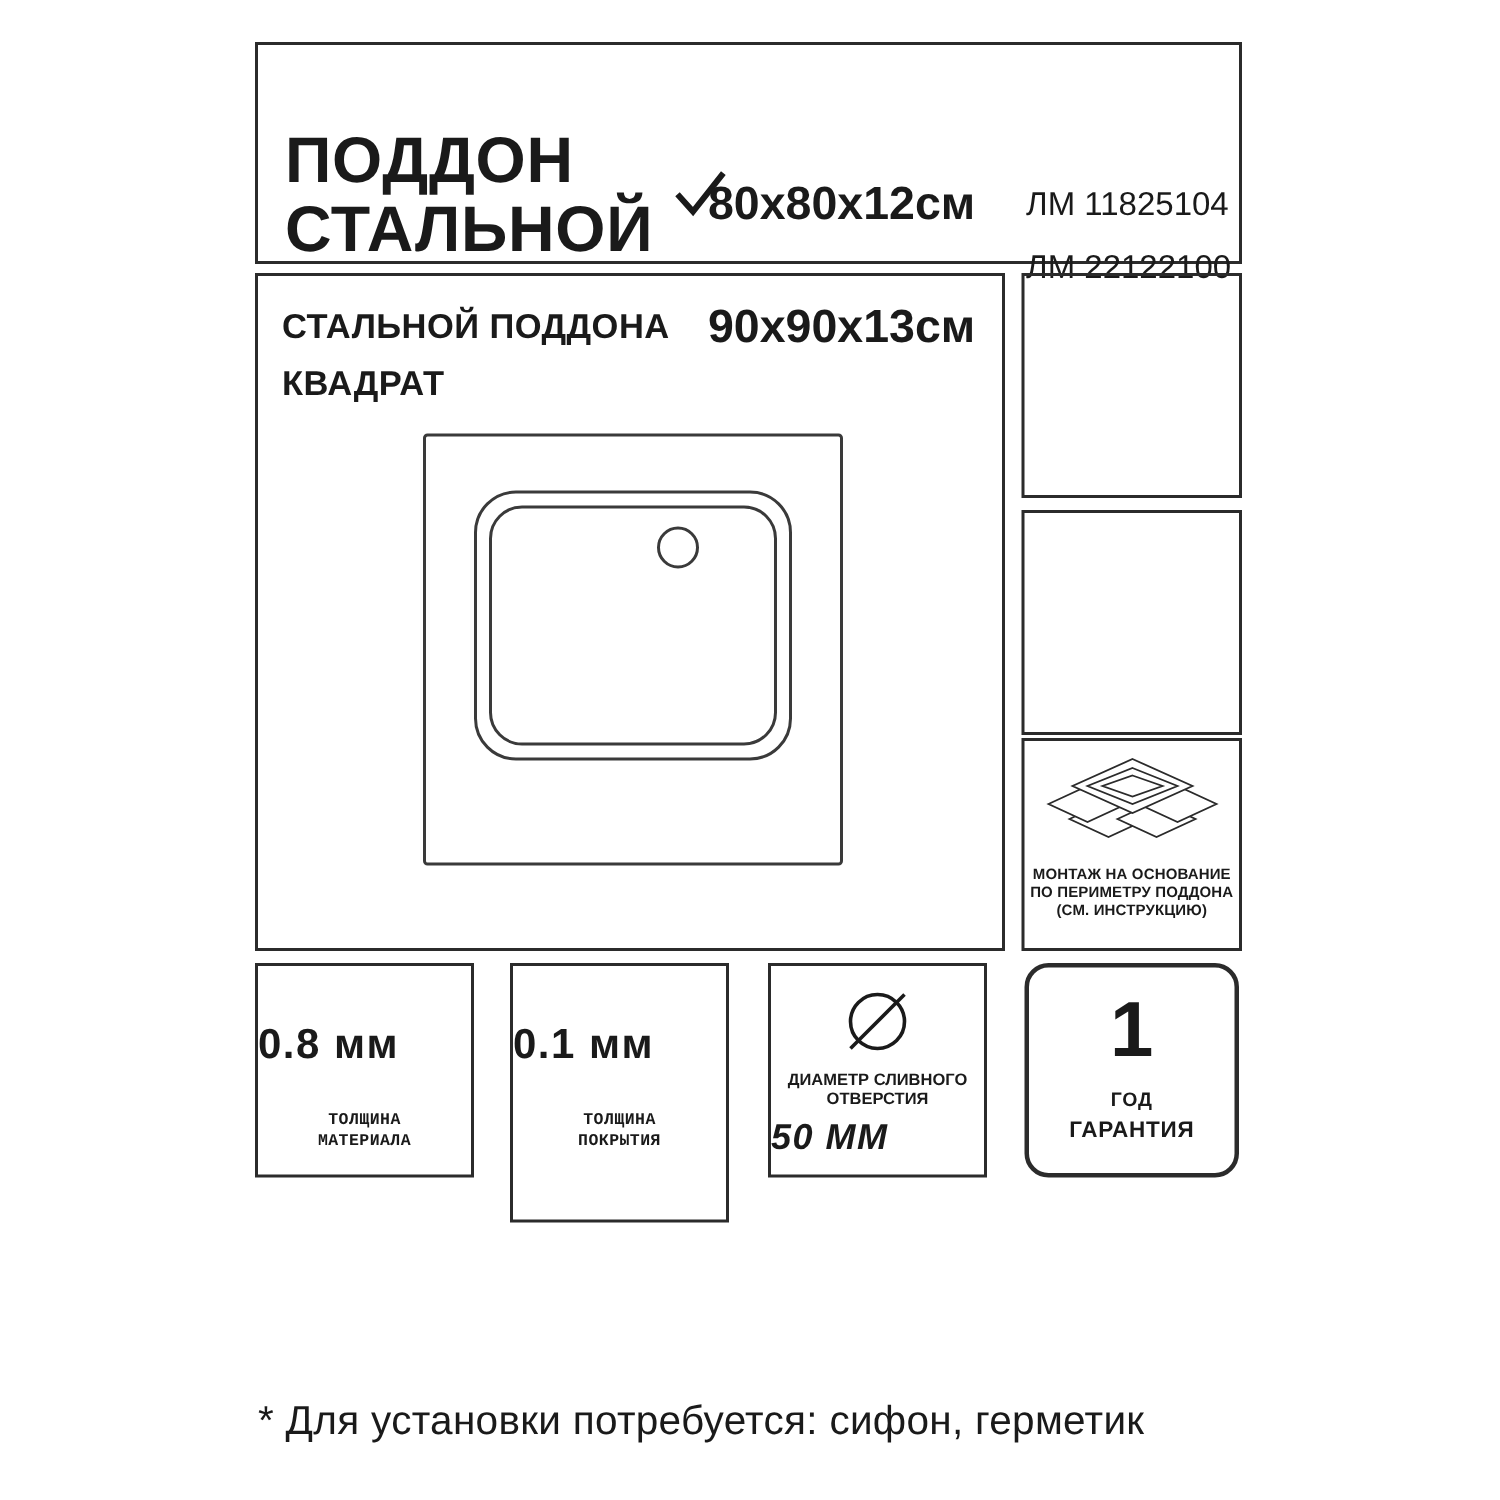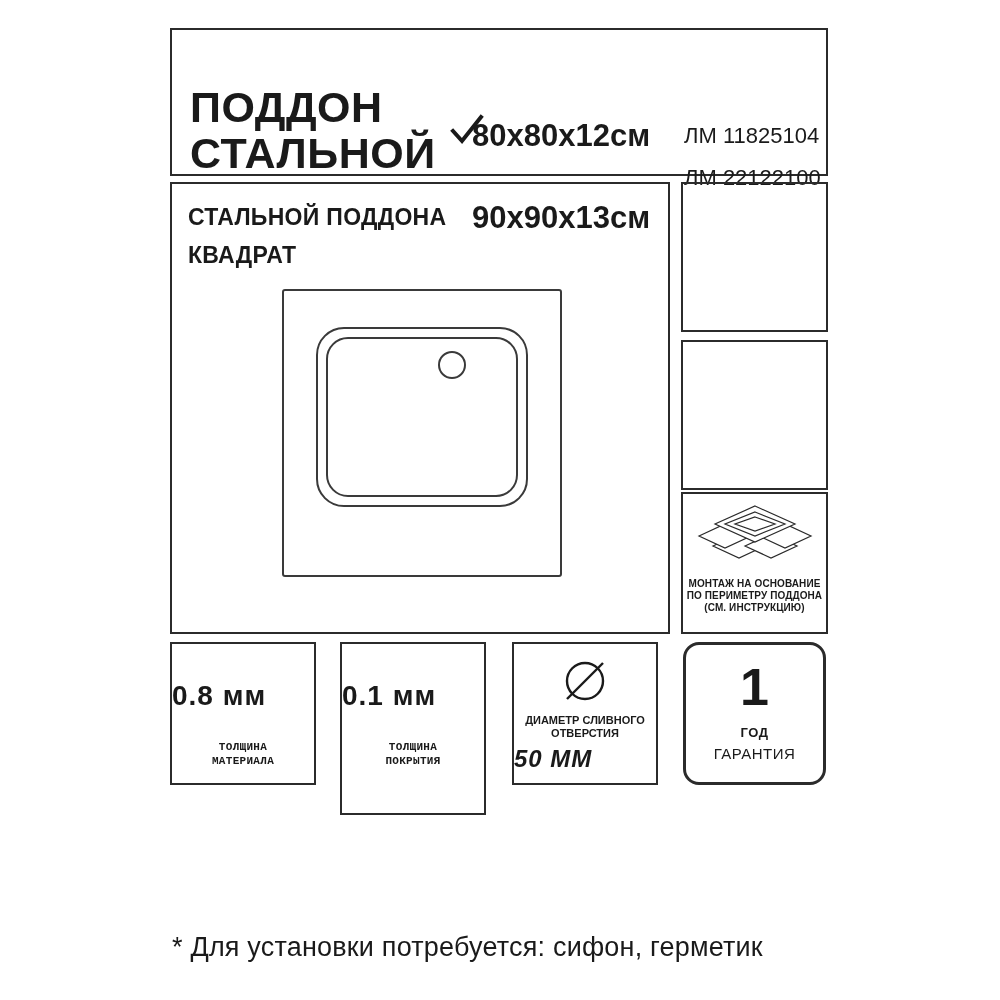--- a/index.html
+++ b/index.html
@@ -280,21 +280,21 @@
     font-weight: bold;
     letter-spacing: 0.5px;
   }
   .warranty-label {
     position: absolute;
     left: 0;
     top: 100px;
     width: 100%;
     text-align: center;
     font-size: 15px;
-    font-weight: normal;
+    font-weight: bold;
     letter-spacing: 0.5px;
   }
 
   
   .footnote {
     position: absolute;
     left: 172px;
     top: 932px;
     font-size: 27px;
     letter-spacing: 0.2px;

